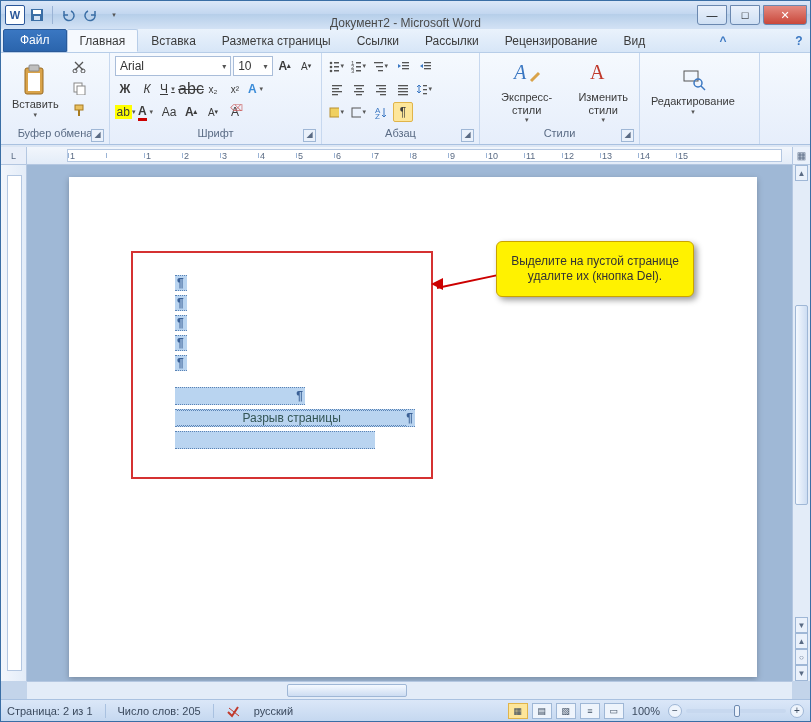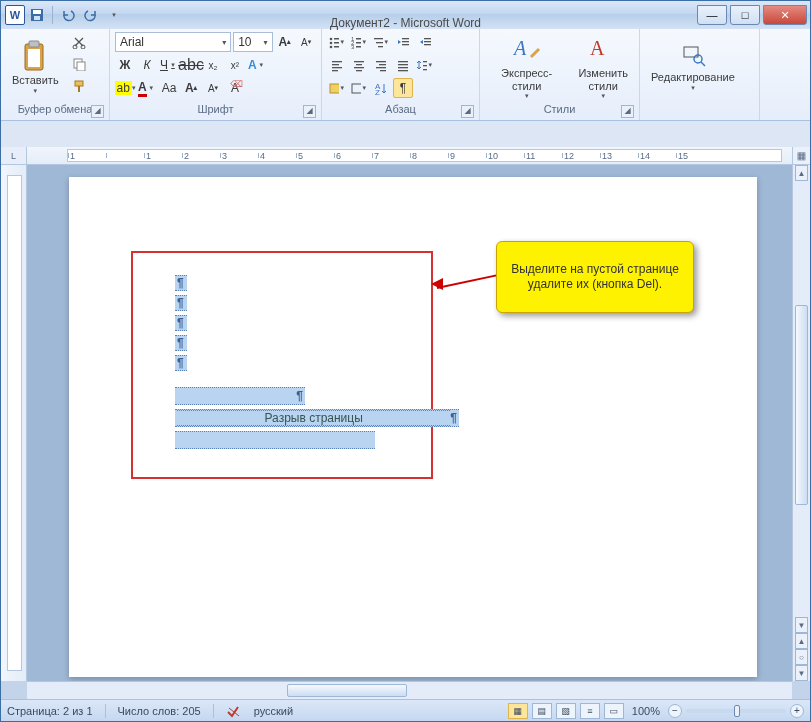--- a/index.html
+++ b/index.html
@@ -45,21 +45,21 @@
   .tick{ flex:0 0 38px; position:relative; font-size:9px; color:#5a6b84; }
   .tick::before{content:""; position:absolute; left:0; top:3px; bottom:3px; width:1px; background:#9ab3d5;}
   .tick span{ position:absolute; left:2px; top:1px;}
   .vruler { position: absolute; left: 0; top: 18px; bottom: 18px; width: 26px; background: linear-gradient(90deg,#f2f6fc,#e3ecf8); border-right:1px solid #b4c7e1; }
   .vruler-inner{position:absolute; left:6px; right:4px; top:10px; bottom:10px; background:#fff; border:1px solid #b4c7e1;}
   .docview { position: absolute; left: 26px; top: 18px; right: 18px; bottom: 18px; background: #9fb8d6; overflow: auto; }
   .page { position: absolute; left: 42px; top: 12px; width: 688px; height: 500px; background: #fff; box-shadow: 0 2px 6px rgba(0,0,0,.25); }
   .redbox { position: absolute; left: 62px; top: 74px; width: 302px; height: 228px; border: 2px solid #d53131; }
   .para { position:absolute; background:#b9d4f0; border-top:1px dotted #5a83b5; border-bottom:1px dotted #5a83b5; font-size:12px; color:#355; display:flex; align-items:center; padding:0 2px;}
   .pil { color:#3a6096; font-weight:bold; }
-  .callout { position:absolute; left:427px; top:64px; width:198px; background:#fff200; border:1px solid #caa300; border-radius:6px; padding:20px 10px; font-size:12px; color:#333; text-align:center; box-shadow:3px 3px 6px rgba(0,0,0,.4); line-height:1.25;}
+  .callout { position:absolute; left:427px; top:64px; width:198px; background:#fff200; border:1px solid #caa300; border-radius:6px; padding:12px 10px; font-size:12px; color:#333; text-align:center; box-shadow:3px 3px 6px rgba(0,0,0,.4); line-height:1.25;}
   .arrow-line{ position:absolute; left:368px; top:110px; width:62px; height:2px; background:#c00; transform-origin:left center; transform:rotate(-12deg);}
   .arrow-head{position:absolute; left:362px; top:101px; width:0;height:0; border-right:12px solid #c00; border-top:6px solid transparent; border-bottom:6px solid transparent;}
   .vscroll { position:absolute; right:0; top:18px; bottom:18px; width:18px; background:#e3ecf8; border-left:1px solid #b4c7e1;}
   .vscroll .thumb{ position:absolute; left:2px; right:2px; top:140px; height:200px; background:linear-gradient(90deg,#f5f9ff,#cdddf2); border:1px solid #9fb7d6; border-radius:2px;}
   .vscroll .btn{position:absolute; left:2px; right:2px; height:16px; background:#eaf1fb; border:1px solid #9fb7d6; display:flex;align-items:center;justify-content:center;font-size:8px;color:#5a6b84;}
   .hscroll{position:absolute; left:26px; right:18px; bottom:0; height:18px; background:#e3ecf8; border-top:1px solid #b4c7e1;}
   .hscroll .thumb{position:absolute; top:2px; bottom:2px; left:260px; width:120px; background:linear-gradient(#f5f9ff,#cdddf2); border:1px solid #9fb7d6; border-radius:2px;}
   .ruler-toggle{position:absolute; right:0; top:0; width:18px; height:18px; background:#eaf1fb; border-left:1px solid #b4c7e1; border-bottom:1px solid #b4c7e1; display:flex;align-items:center;justify-content:center; font-size:10px;color:#5a6b84;}
   
   .status { position:absolute; left:0; right:0; bottom:0; height:22px; background:linear-gradient(#dbe7f8,#c5d8f0); border-top:1px solid #a9c1e0; display:flex; align-items:center; font-size:11px; color:#3b4a5e; padding:0 6px; gap:12px;}
@@ -107,20 +107,32 @@
         </div>
     </div>
     <div class="title-text">Документ2 - Microsoft Word</div>
     <div class="winbtns">
       <div class="winbtn">—</div>
       <div class="winbtn">□</div>
       <div class="winbtn close">✕</div>
     </div>
   </div>
 
+  <div class="tabs">
+    <div class="file-tab">Файл</div>
+    <div class="tab active">Главная</div>
+    <div class="tab">Вставка</div>
+    <div class="tab">Разметка страницы</div>
+    <div class="tab">Ссылки</div>
+    <div class="tab">Рассылки</div>
+    <div class="tab">Рецензирование</div>
+    <div class="tab">Вид</div>
+    <div class="helpbtn">^</div>
+    <div class="helpbtn">?</div>
+  </div>
 
   <div class="ribbon">
 
     <div class="group" style="width:109px">
       <div class="group-body">
         <div class="bigbtn">
           <svg width="28" height="32">
               <rect x="4" y="4" width="18" height="26" rx="2" fill="#d9a34a" stroke="#9a6a20"></rect>
               <rect x="8" y="1" width="10" height="6" rx="1" fill="#bfbfbf" stroke="#8a8a8a"></rect>
               <rect x="7" y="9" width="12" height="18" fill="#fff"></rect>
@@ -438,21 +450,21 @@
           </div>
         <div class="para" style="left:106px; top:158px; width:12px; height:16px;">
             <span class="pil">¶</span>
           </div>
         <div class="para" style="left:106px; top:178px; width:12px; height:16px;">
             <span class="pil">¶</span>
           </div>
         <div class="para" style="left:106px; top:210px; width:130px; height:18px; justify-content:flex-end">
             <span class="pil">¶</span>
           </div>
-        <div class="para" style="left:106px; top:232px; width:284px; height:18px;">
+        <div class="para" style="left:106px; top:232px; width:240px; height:18px;">
           <span style="flex:1; text-align:center; border-bottom:1px dotted #5a83b5; border-top:1px dotted #5a83b5;">Разрыв страницы</span>
           <span class="pil">¶</span>
         </div>
         <div class="para" style="left:106px; top:254px; width:200px; height:18px;"></div>
 
         <div class="arrow-line"></div>
         <div class="arrow-head"></div>
         <div class="callout">
           <div>Выделите на пустой странице</div>
           <div>удалите их (кнопка Del).</div>

